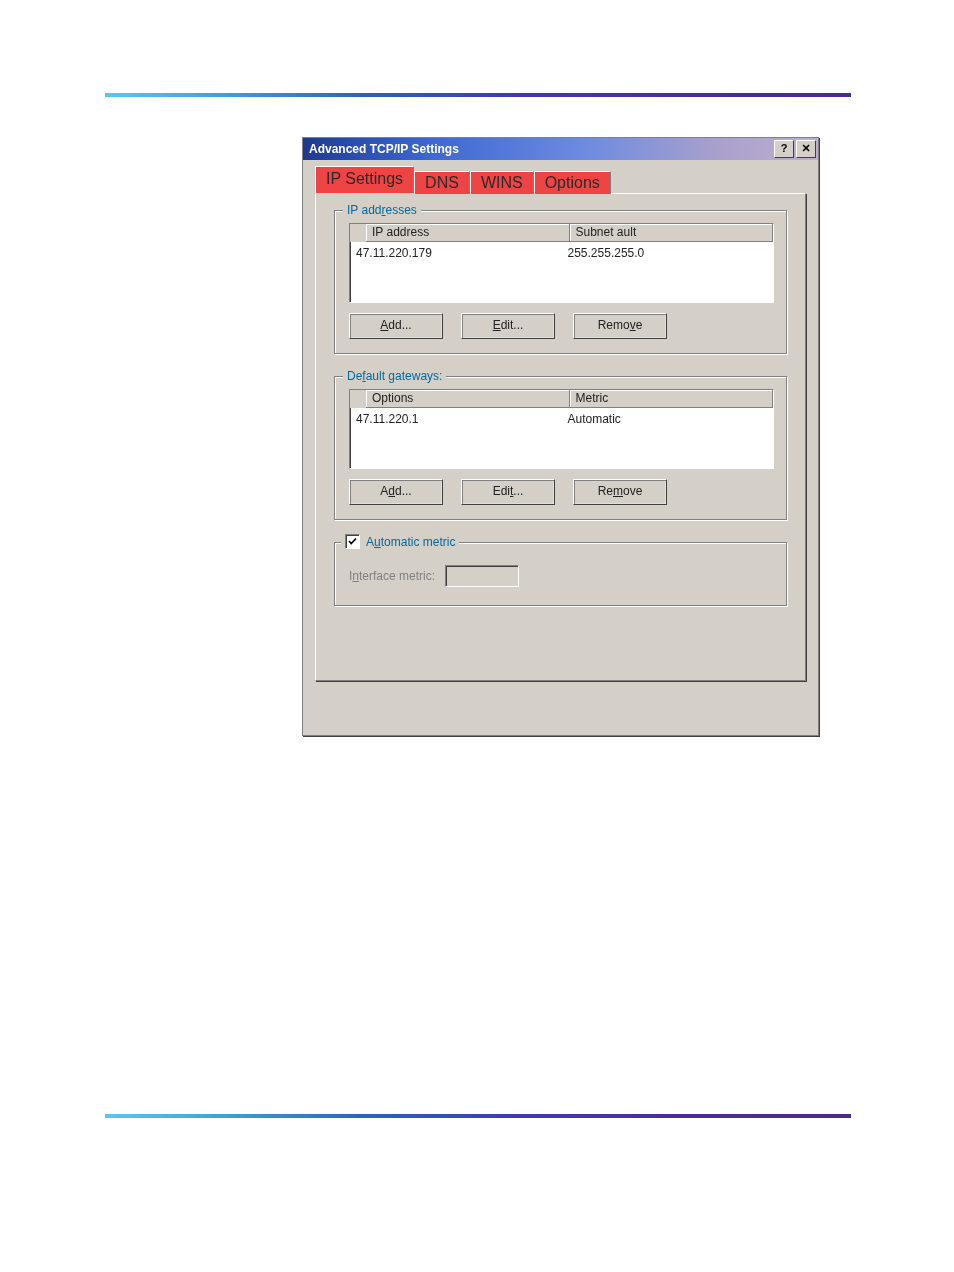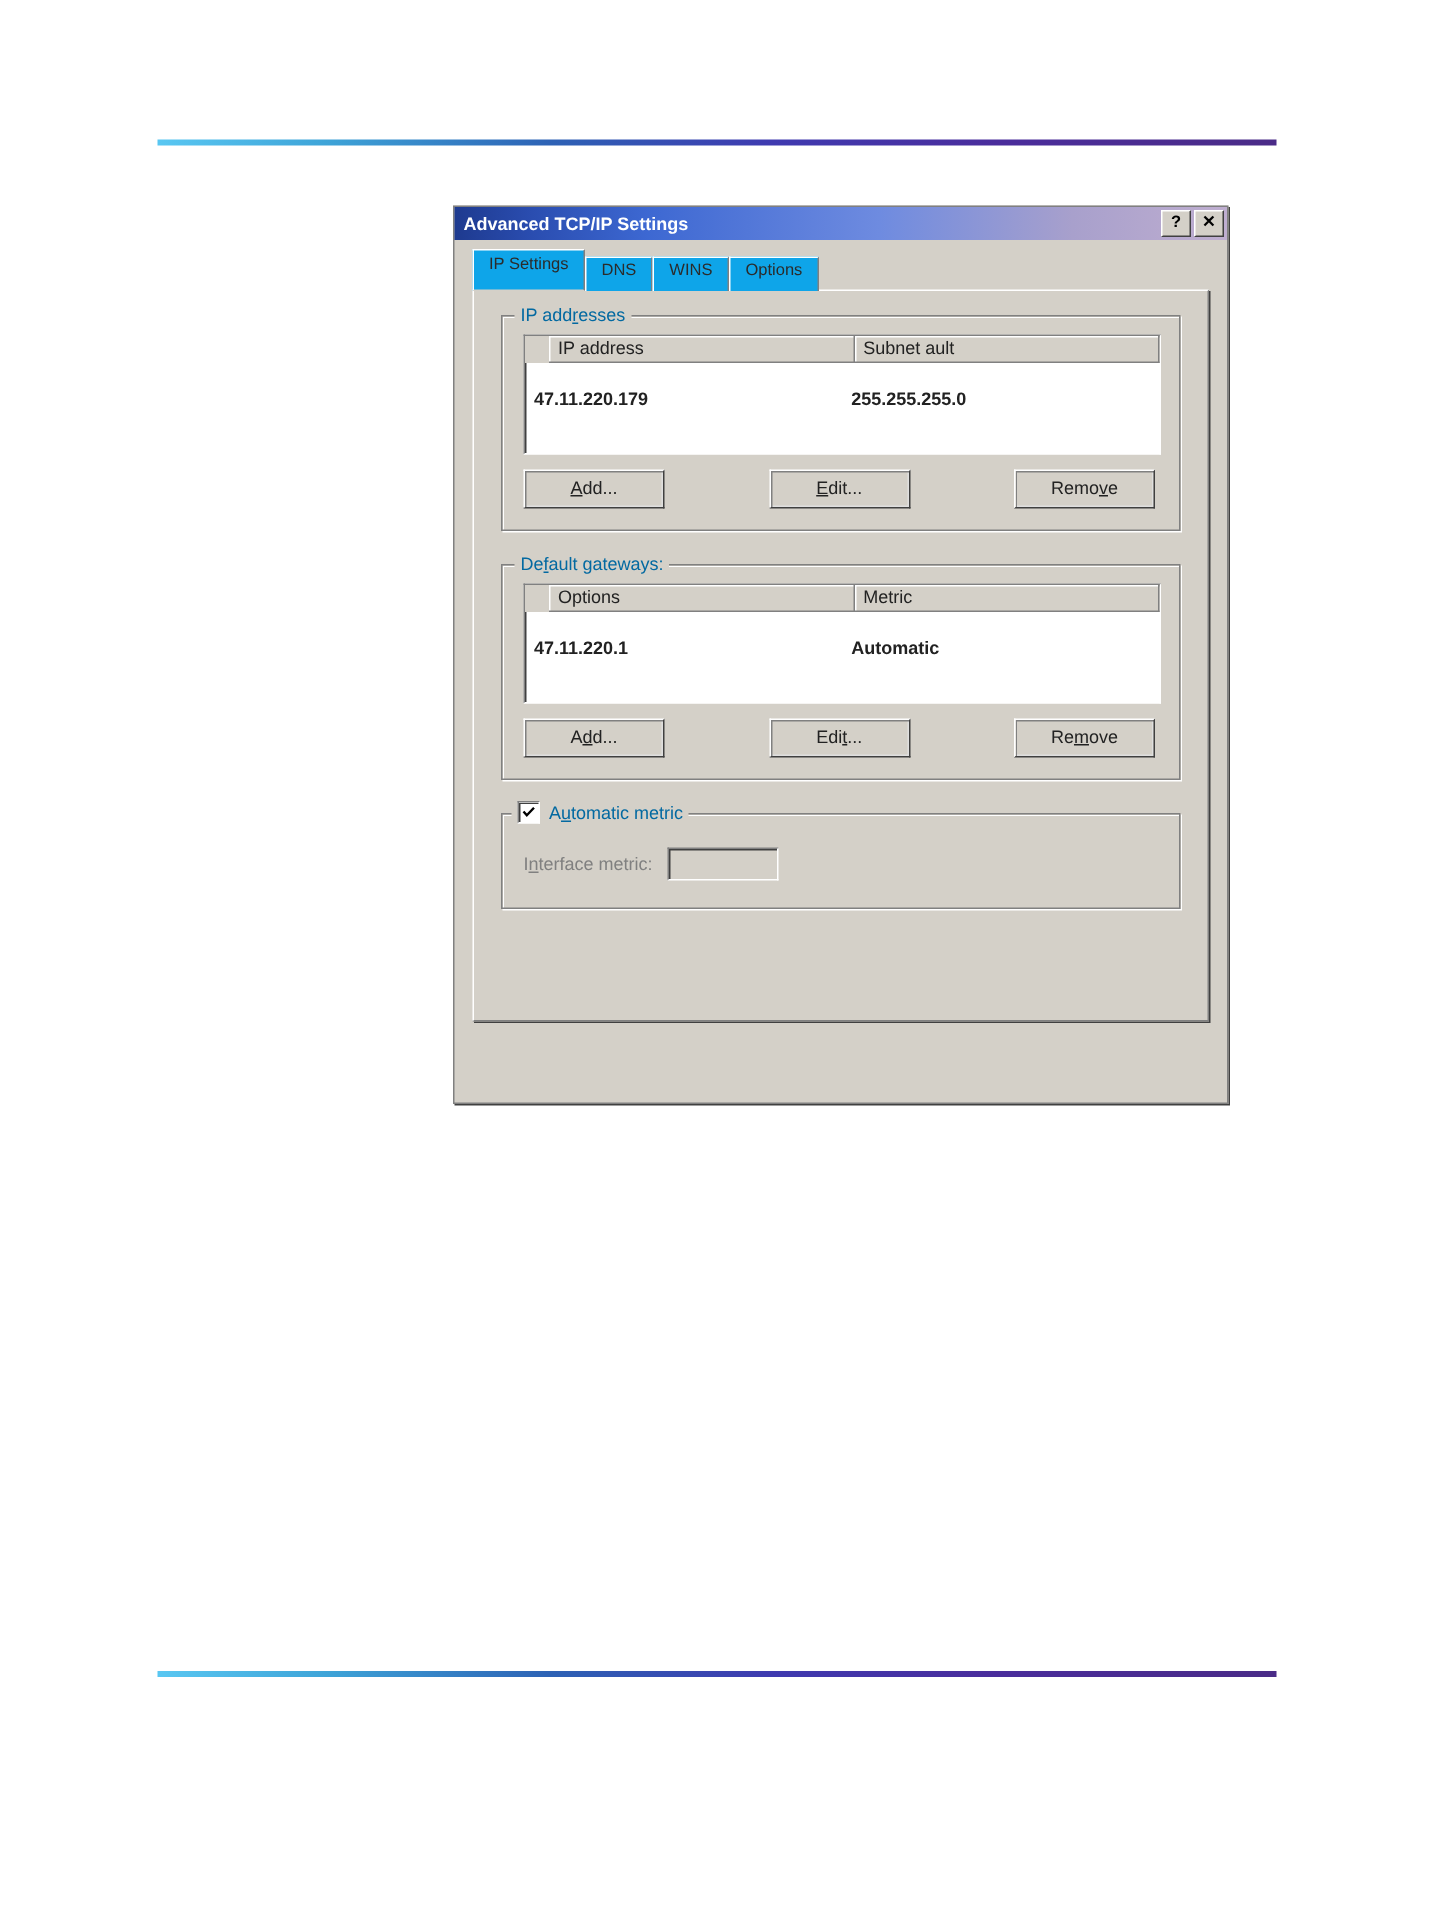--- a/index.html
+++ b/index.html
@@ -86,25 +86,25 @@
   .tabstrip {
     display: flex;
     align-items: flex-end;
     height: 24px;
     position: relative;
     margin-bottom: -1px;
   }
   .tab {
     height: 20px;
     padding: 2px 10px 0 10px;
-    background: #0ea5e9;
+    background: #ef4444;
     border-top: 1px solid #ffffff;
     border-left: 1px solid #ffffff;
     border-right: 1px solid #808080;
-    font-size: 11px;
+    font-size: 16px;
     margin-right: 0px;
     color: #2b2b2b;
   }
   .tab.active {
     height: 23px;
     position: relative;
     z-index: 2;
     border-bottom: 1px solid #d4d0c8;
     padding-top: 3px;
   }
@@ -169,30 +169,29 @@
     box-sizing: border-box;
     font-size: 12px;
   }
   .lv-col.c1 { width: 50%; }
   .lv-col.c2 { flex: 1; }
   .lv-row {
     display: flex;
     height: 17px;
   }
   .lv-cell {
-    padding: 17px 6px;
-    box-sizing: border-box;
-    font-weight: bold;
+    padding: 4px 6px;
+    box-sizing: border-box;
   }
   .lv-cell.c1 { width: 50%; }
   .lv-cell.c2 { flex: 1; }
 
   .btnrow {
     display: flex;
-    justify-content: space-between;
+    justify-content: flex-start;
     gap: 18px;
     margin-top: 10px;
     padding-right: 2px;
   }
   .btn {
     width: 92px;
     height: 24px;
     background: #d4d0c8;
     border-top: 1px solid #ffffff;
     border-left: 1px solid #ffffff;

